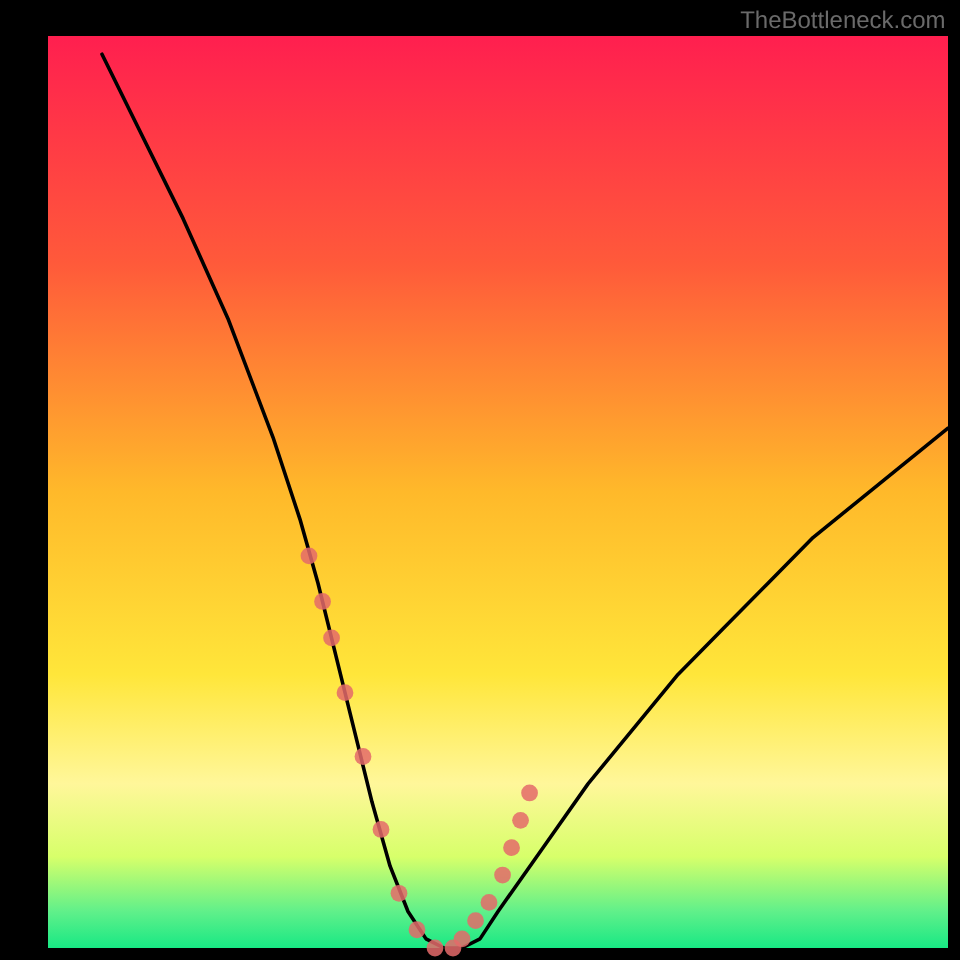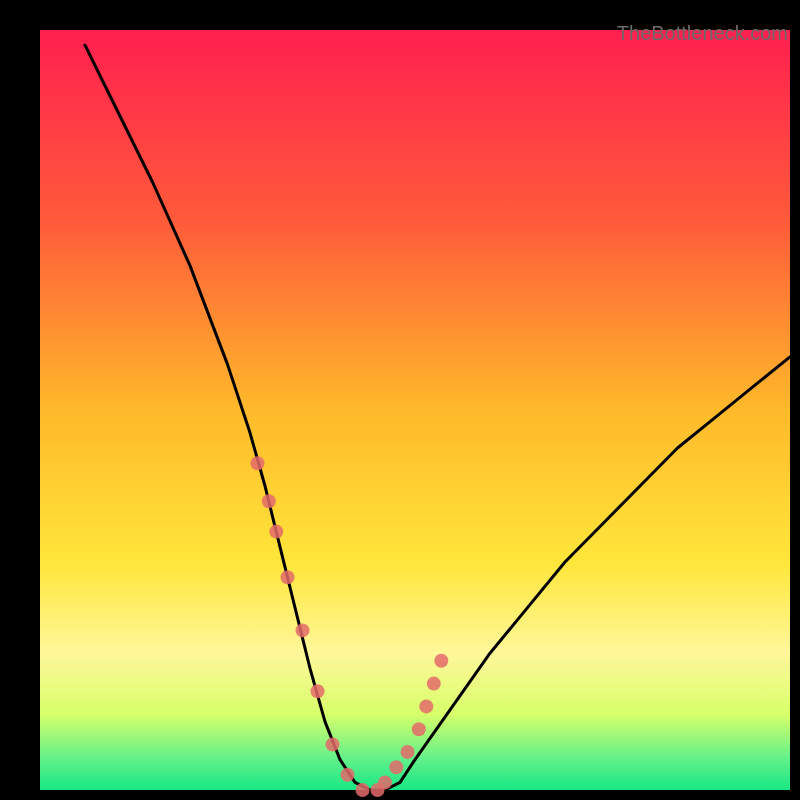--- a/index.html
+++ b/index.html
@@ -6,21 +6,21 @@
     margin: 0;
     padding: 0;
     width: 800px;
     height: 800px;
     background: #000;
     position: relative;
     font-family: Arial, sans-serif;
   }
   .watermark {
     position: absolute;
-    top: 22px;
+    top: 6px;
     right: 12px;
     color: #6a6a6a;
     font-size: 20px;
     font-weight: 500;
     z-index: 10;
   }
   .canvas-wrap {
     position: absolute;
     left: 0;
     top: 0;

